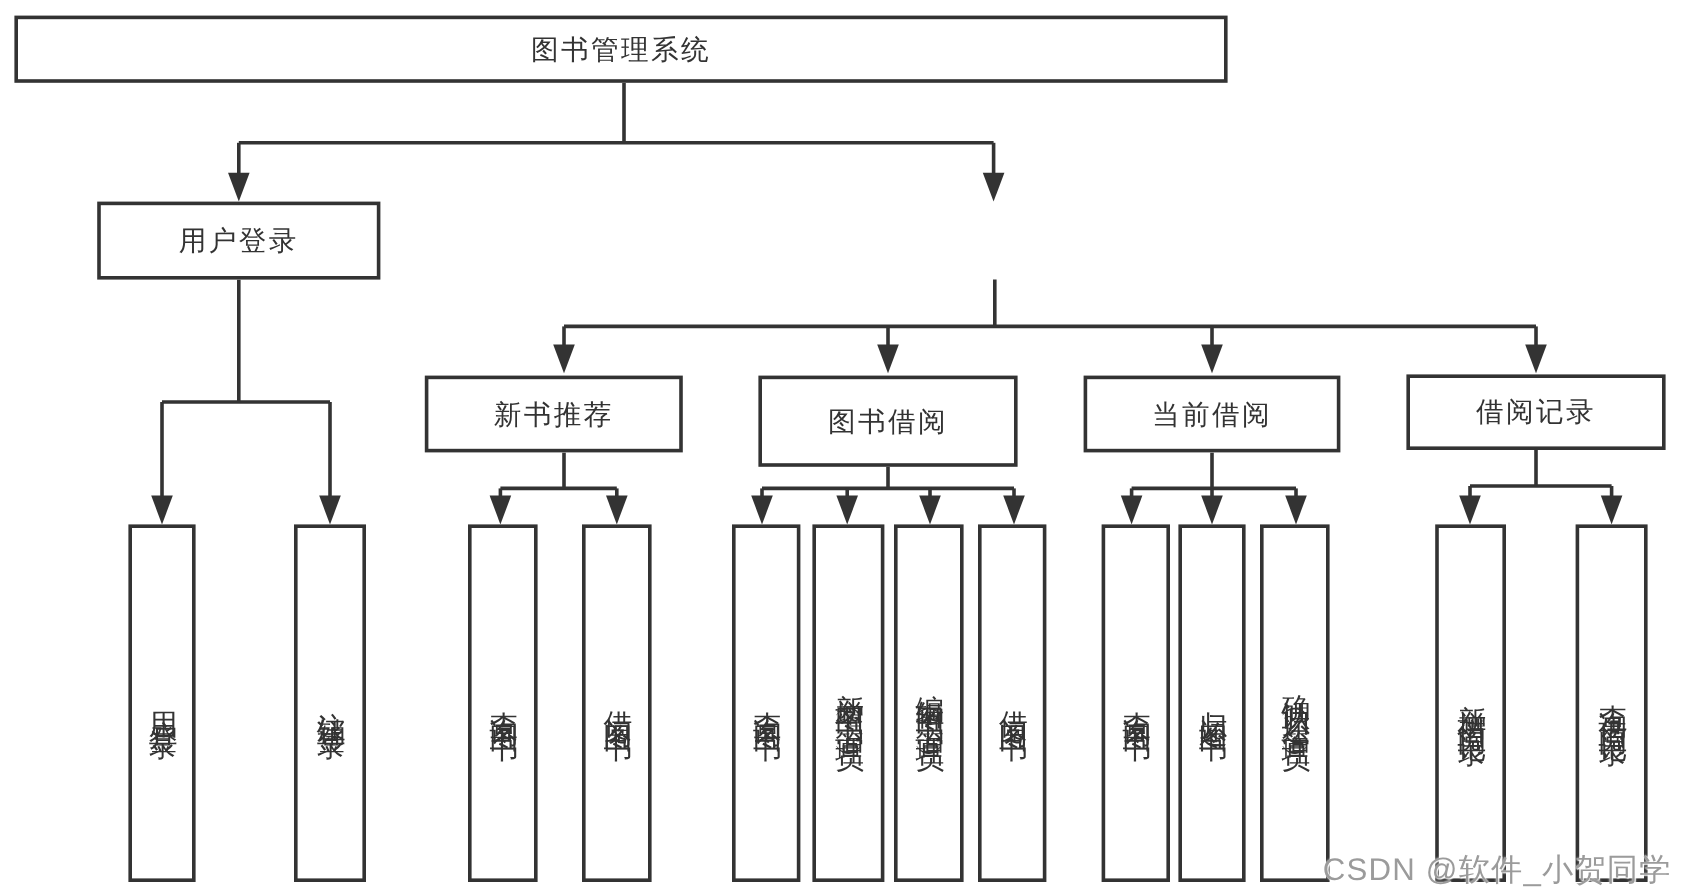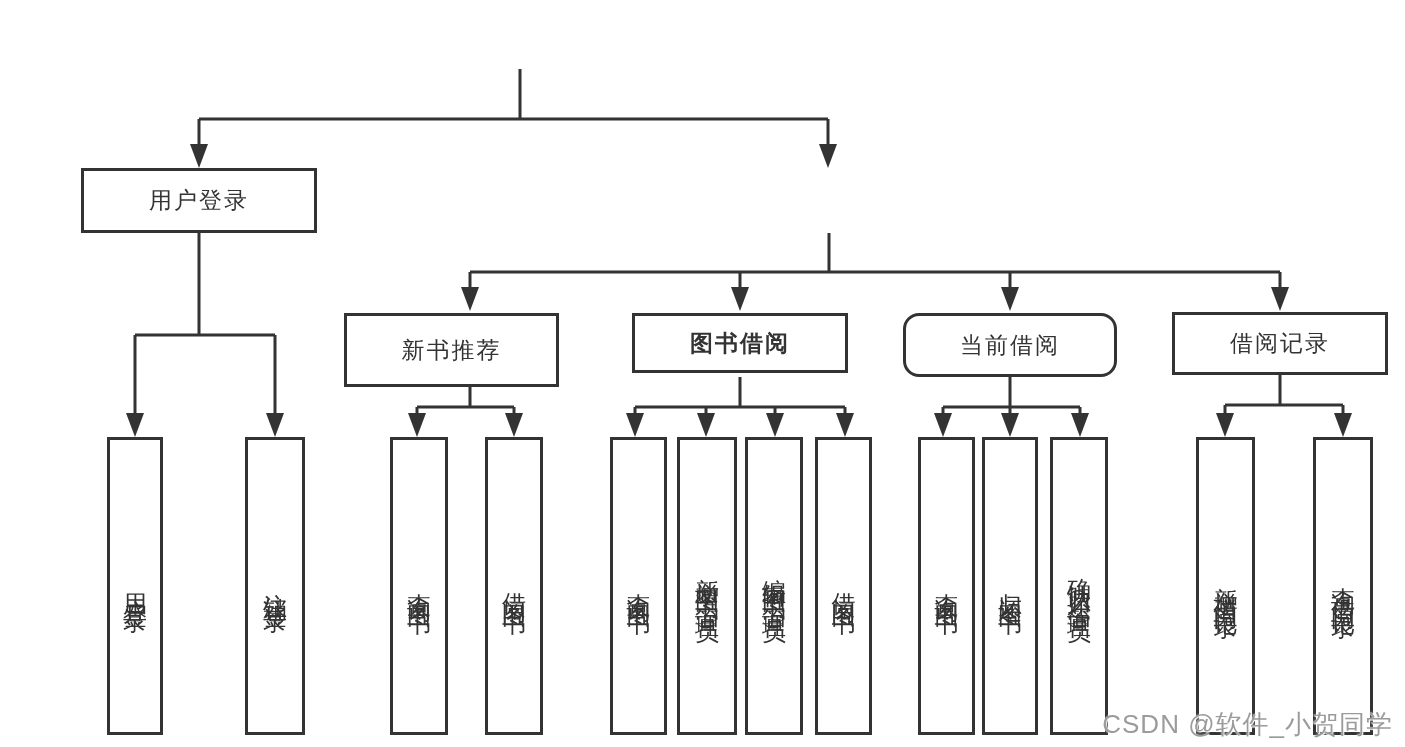--- a/index.html
+++ b/index.html
@@ -92,32 +92,35 @@
 
     <g>
       <path d="M1280,375 V405 M1225,405 H1343" fill="none"></path>
       <path d="M1225,405 V415" fill="none"></path>
         <polygon points="1216,413 1234,413 1225,437" stroke="none"></polygon>
       <path d="M1343,405 V415" fill="none"></path>
         <polygon points="1334,413 1352,413 1343,437" stroke="none"></polygon>
     </g>
   </svg>
 
+  <div class="box" style="left:12px;top:13px;width:1011px;height:56px;">
+      <span>图书管理系统</span>
+    </div>
 
   <div class="box" style="left:81px;top:168px;width:236px;height:65px;">
       <span>用户登录</span>
     </div>
 
-  <div class="box" style="left:344px;top:313px;width:215px;height:74px;">
+  <div class="box" style="left:354px;top:313px;width:215px;height:64px;">
       <span>新书推荐</span>
     </div>
-  <div class="box" style="left:632px;top:313px;width:216px;height:60px;font-weight:bold;">
+  <div class="box" style="left:632px;top:313px;width:216px;height:76px;">
       <span>图书借阅</span>
     </div>
-  <div class="box" style="left:903px;top:313px;width:214px;height:64px;border-radius:16px;">
+  <div class="box" style="left:903px;top:313px;width:214px;height:64px;">
       <span>当前借阅</span>
     </div>
   <div class="box" style="left:1172px;top:312px;width:216px;height:63px;">
       <span>借阅记录</span>
     </div>
 
   <div class="box leaf" style="left:107px;top:437px;width:56px;height:298px;">
       <span class="vtext">用户登录</span>
     </div>
   <div class="box leaf" style="left:245px;top:437px;width:60px;height:298px;">

